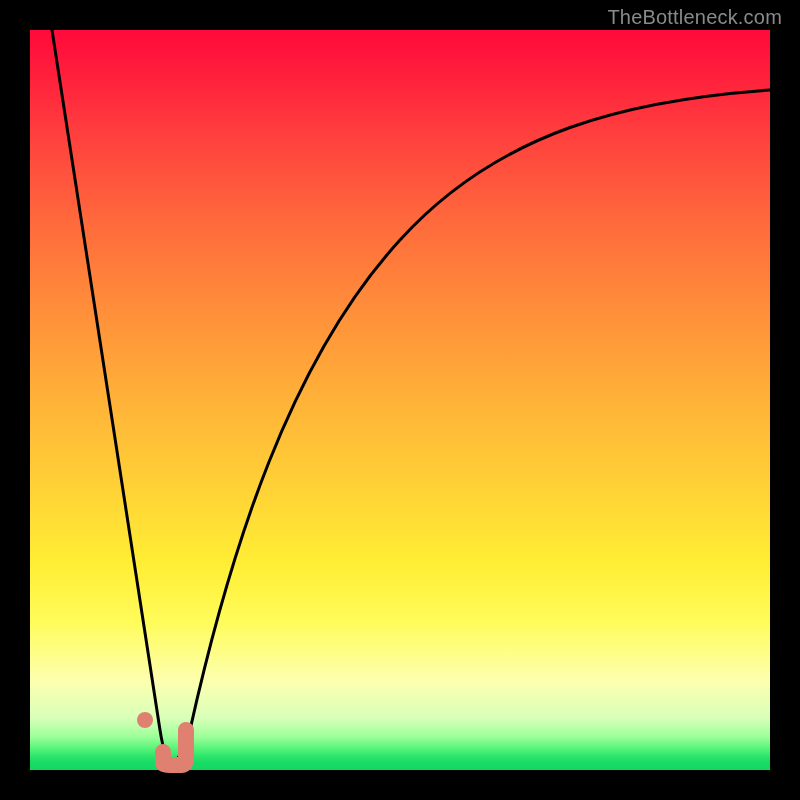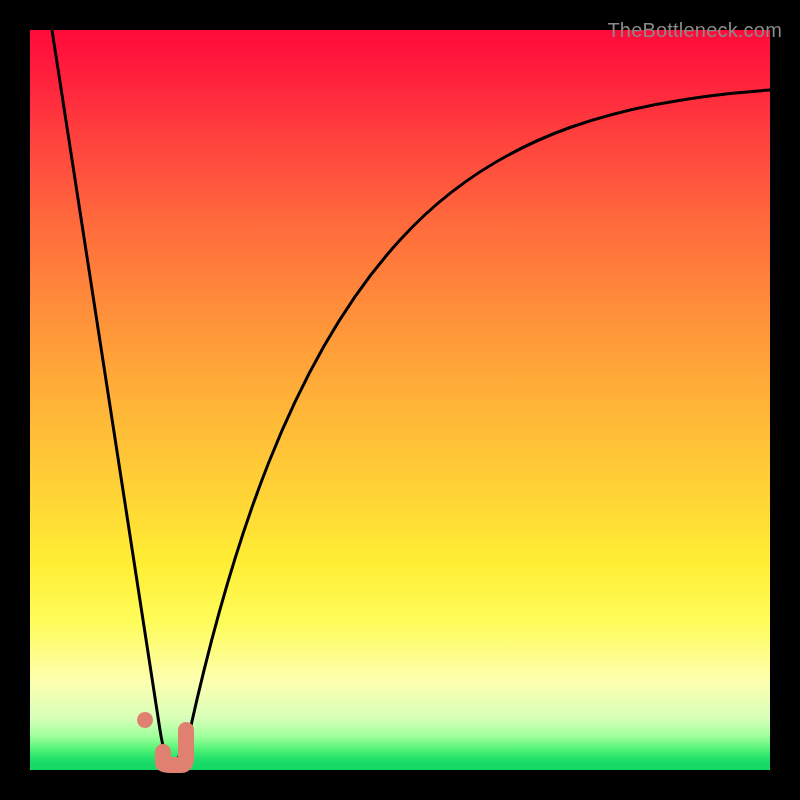--- a/index.html
+++ b/index.html
@@ -41,21 +41,21 @@
       #d8ffb8 93%,
       #9dff9a 95.5%,
       #5bf57a 97%,
       #2be56b 98.2%,
       #18db66 99%,
       #13d864 100%
     );
   }
   .watermark {
     position: absolute;
-    top: 19px;
+    top: 6px;
     right: 18px;
     color: #8a8a8a;
     font-size: 20px;
     font-weight: 500;
     letter-spacing: 0.2px;
     user-select: none;
   }
   svg.curve {
     position: absolute;
     left: 0;

